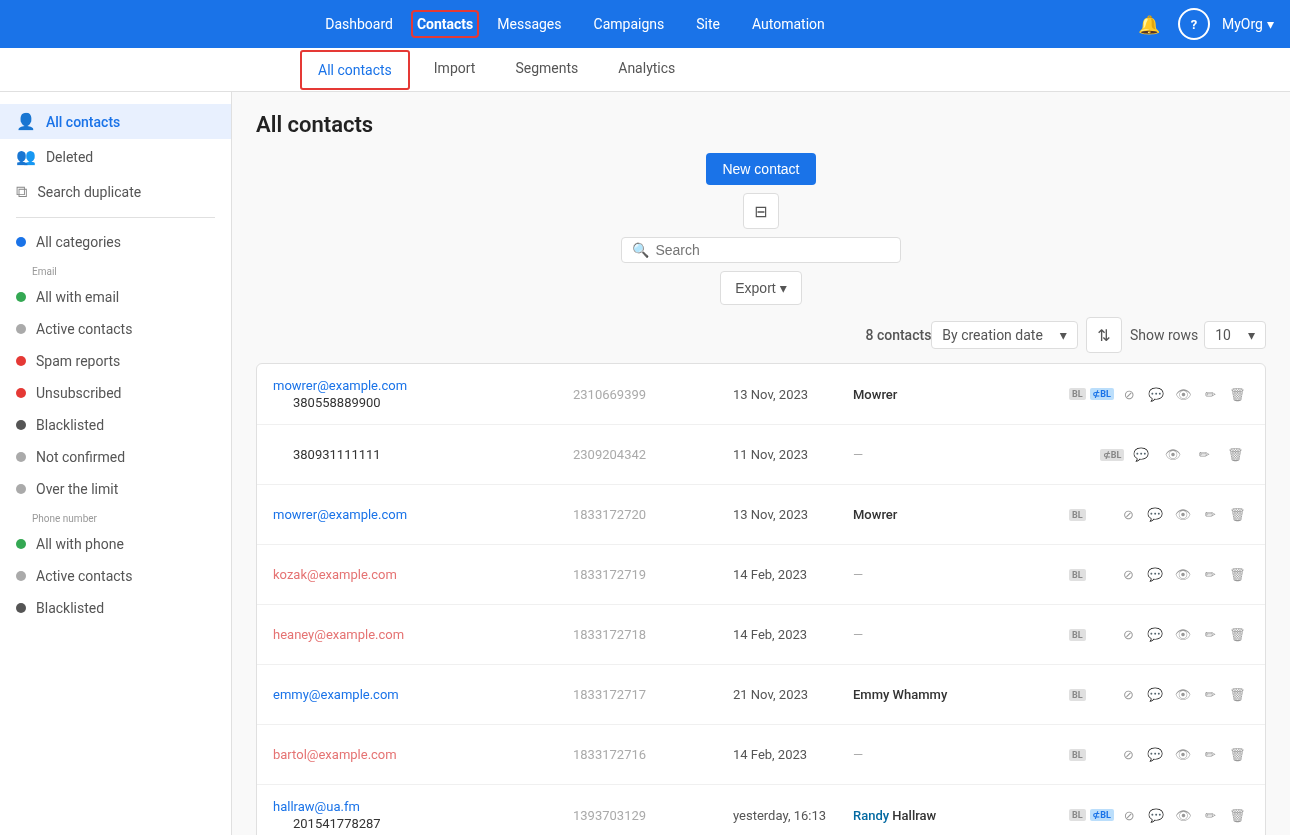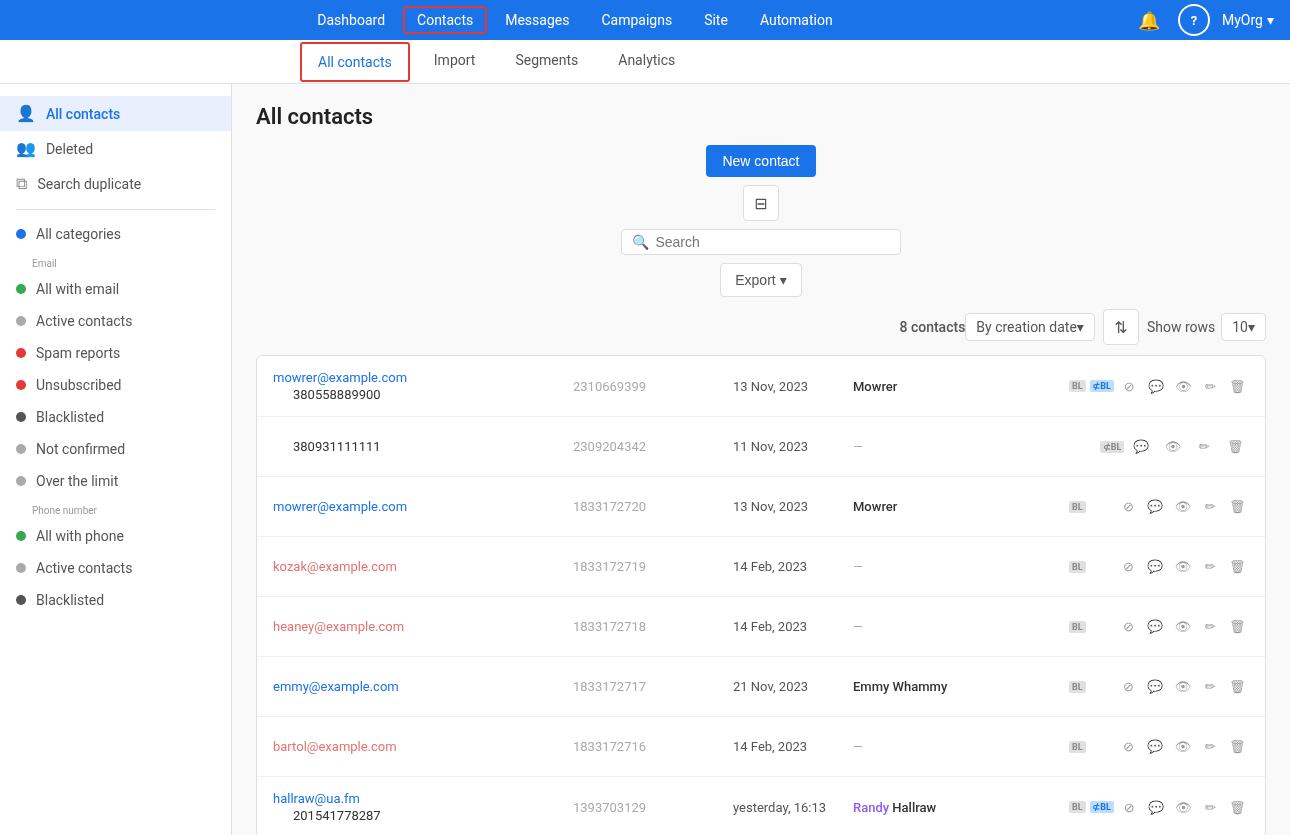--- a/index.html
+++ b/index.html
@@ -1,21 +1,21 @@
 <!DOCTYPE html>
 <html><head>
   <meta charset="utf-8">
   <style>
     * { box-sizing: border-box; margin: 0; padding: 0; }
     body { font-family: -apple-system, BlinkMacSystemFont, 'Segoe UI', Roboto, sans-serif; font-size: 14px; background: #f5f5f5; color: #333; }
 
     
     .top-nav {
       background: #1a73e8;
-      height: 40px;
+      height: 48px;
       display: flex;
       align-items: center;
       padding: 0 16px;
       color: white;
     }
     .top-nav-links {
       display: flex;
       align-items: center;
       flex: 1;
       gap: 4px;
@@ -24,21 +24,22 @@
     .top-nav-link {
       color: white;
       text-decoration: none;
       padding: 6px 14px;
       border-radius: 4px;
       cursor: pointer;
       font-size: 14px;
     }
     .top-nav-link.active {
       border: 2px solid #e53935;
-      padding: 4px 12px;
+      padding: 4px 4px;
+      font-weight: bold;
     }
     .top-nav-right {
       display: flex;
       align-items: center;
       gap: 12px;
     }
     .top-nav-icon {
       color: white;
       font-size: 18px;
       cursor: pointer;
@@ -216,21 +217,21 @@
     .sort-controls {
       display: flex;
       align-items: center;
       gap: 8px;
       font-size: 14px;
       color: #555;
     }
     .sort-btn {
       display: flex;
       align-items: center;
-      gap: 0;
+      gap: 17px;
       cursor: pointer;
       border: 1px solid #ddd;
       background: white;
       padding: 5px 10px;
       border-radius: 4px;
     }
     .rows-control {
       display: flex;
       align-items: center;
       gap: 6px;
@@ -575,21 +576,21 @@
       </div>
 
       <div class="table-row">
         <div class="cell-channel">
           <span class="email-link">hallraw@ua.fm</span>
           <span class="phone-text">201541778287</span>
         </div>
         <span class="cell-id">1393703129</span>
         <span class="cell-update">yesterday, 16:13</span>
         <span class="cell-name">
-          <span style="color:#8b5cf6;">Randy </span><span>Hallraw</span>
+          <span style="color:#0369a1;">Randy </span><span>Hallraw</span>
         </span>
         <div class="row-actions">
           <span class="bl-badge">BL</span>
           <span class="bl-badge" style="background:#bbdefb;color:#1a73e8;">⊄BL</span>
           <span class="action-btn">⊘</span>
           <span class="action-btn">💬</span>
           <span class="action-btn">👁</span>
           <span class="action-btn">✏</span>
           <span class="action-btn">🗑</span>
         </div>

